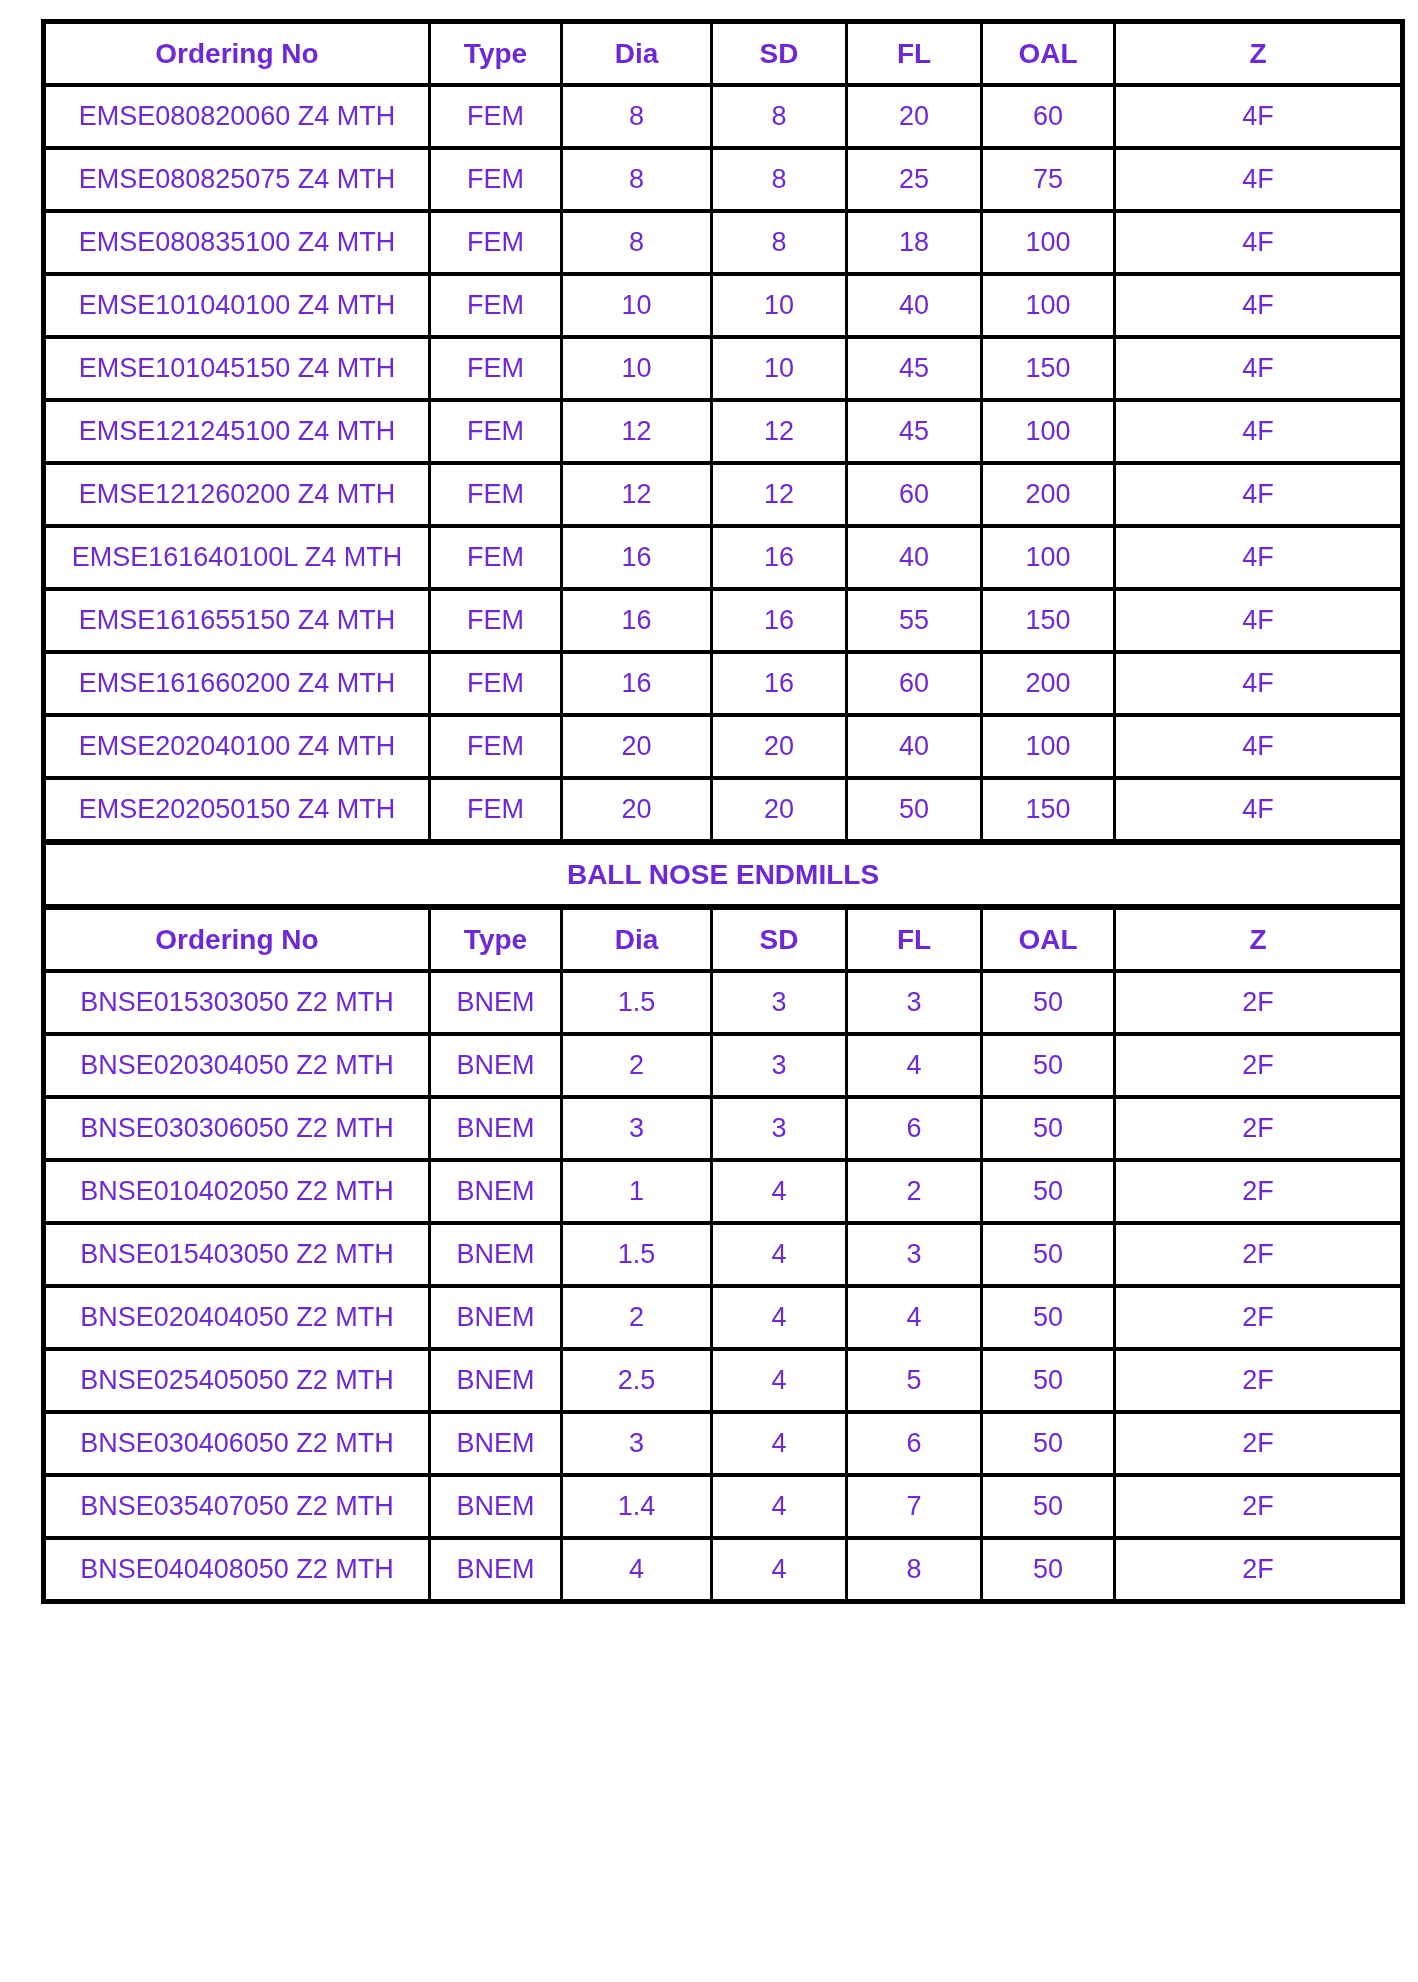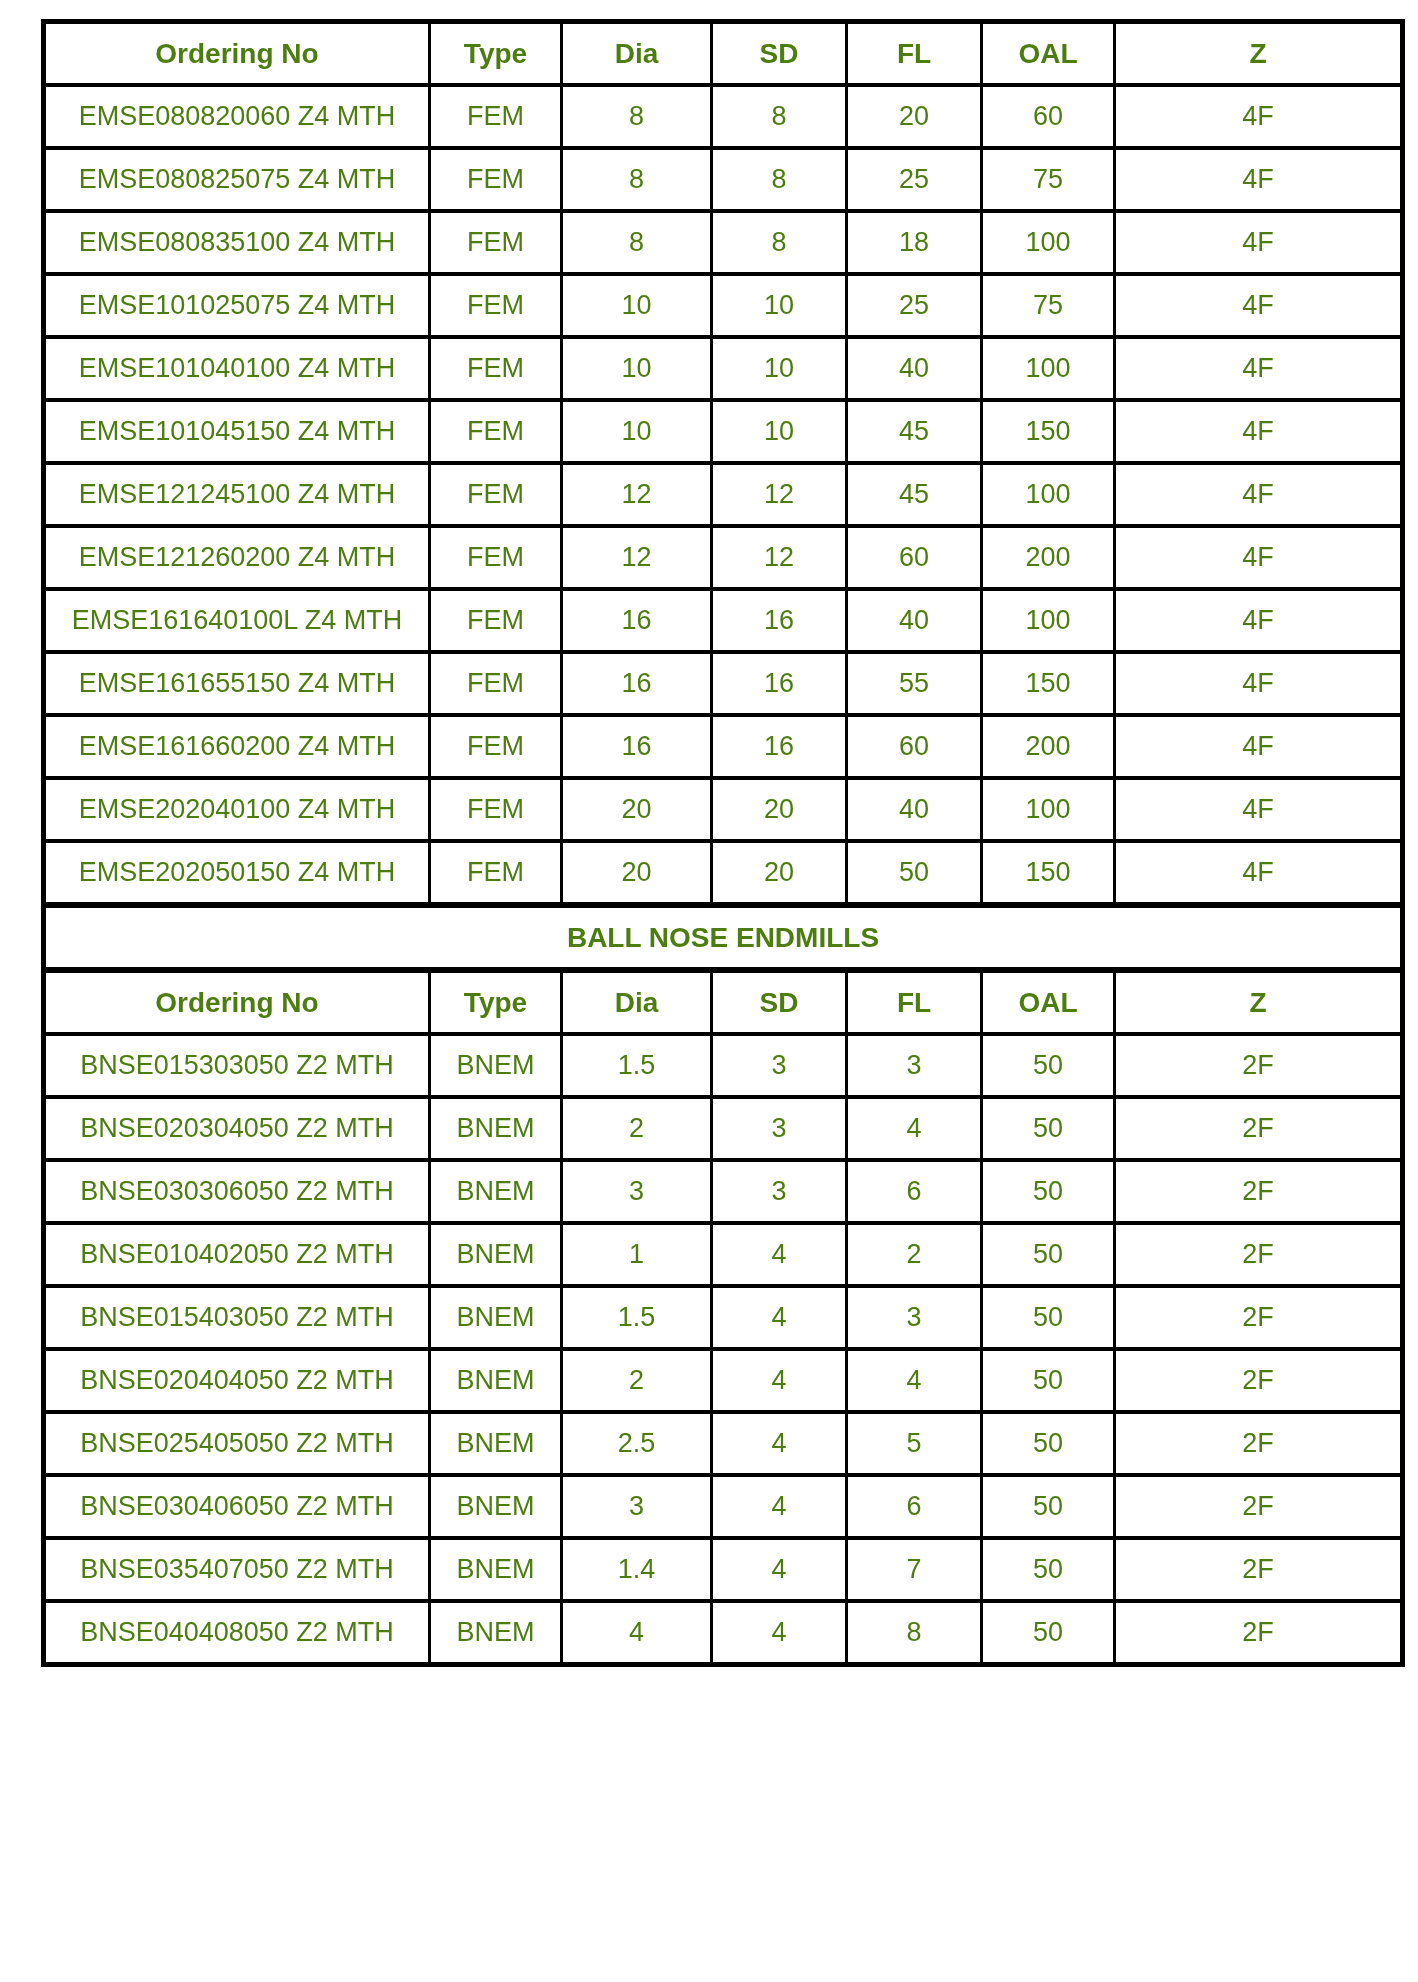--- a/index.html
+++ b/index.html
@@ -6,21 +6,21 @@
     margin: 0;
     padding: 0;
     background: #ffffff;
   }
   .page {
     position: relative;
     width: 1418px;
     height: 1982px;
     background: #ffffff;
     font-family: "Liberation Sans", sans-serif;
-    color: #4d7c0f;
+    color: #6d28d9;
     overflow: hidden;
   }
   table.spec-table {
     position: absolute;
     left: 41px;
     top: 19px;
     width: 1359px;
     border-collapse: collapse;
     table-layout: fixed;
     border: 5px solid #000000;
@@ -99,29 +99,20 @@
         <tr>
           <td>EMSE080835100 Z4 MTH</td>
           <td>FEM</td>
           <td>8</td>
           <td>8</td>
           <td>18</td>
           <td>100</td>
           <td>4F</td>
         </tr>
         <tr>
-          <td>EMSE101025075 Z4 MTH</td>
-          <td>FEM</td>
-          <td>10</td>
-          <td>10</td>
-          <td>25</td>
-          <td>75</td>
-          <td>4F</td>
-        </tr>
-        <tr>
           <td>EMSE101040100 Z4 MTH</td>
           <td>FEM</td>
           <td>10</td>
           <td>10</td>
           <td>40</td>
           <td>100</td>
           <td>4F</td>
         </tr>
         <tr>
           <td>EMSE101045150 Z4 MTH</td>

